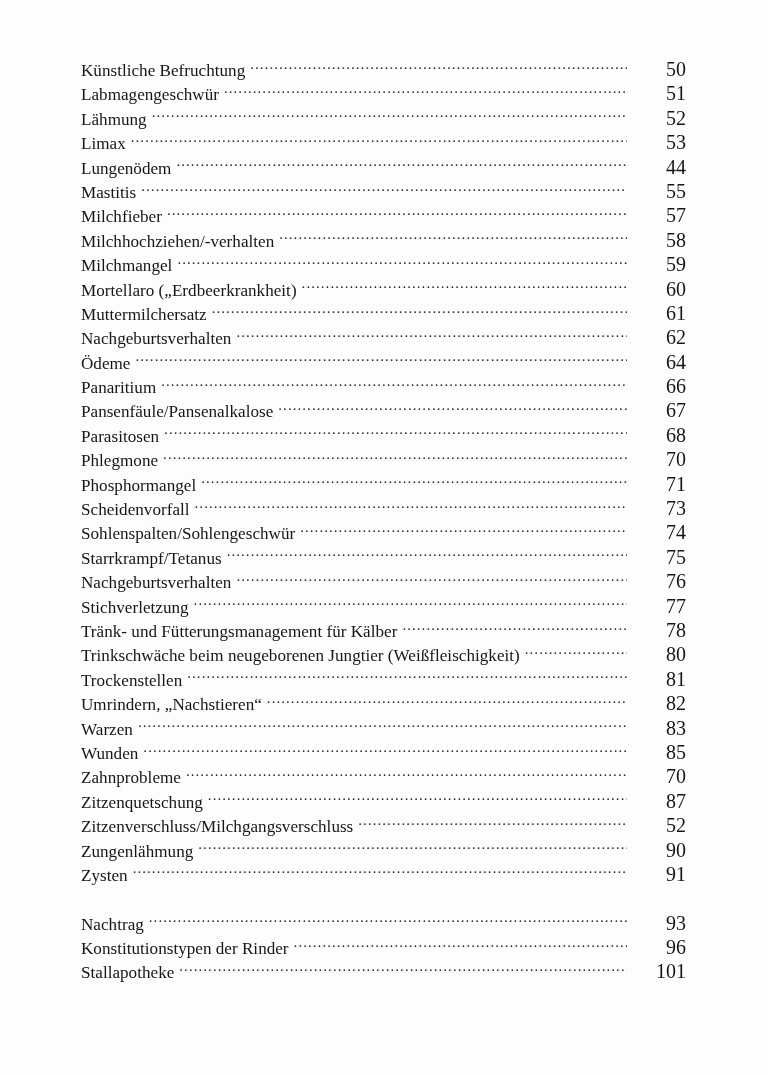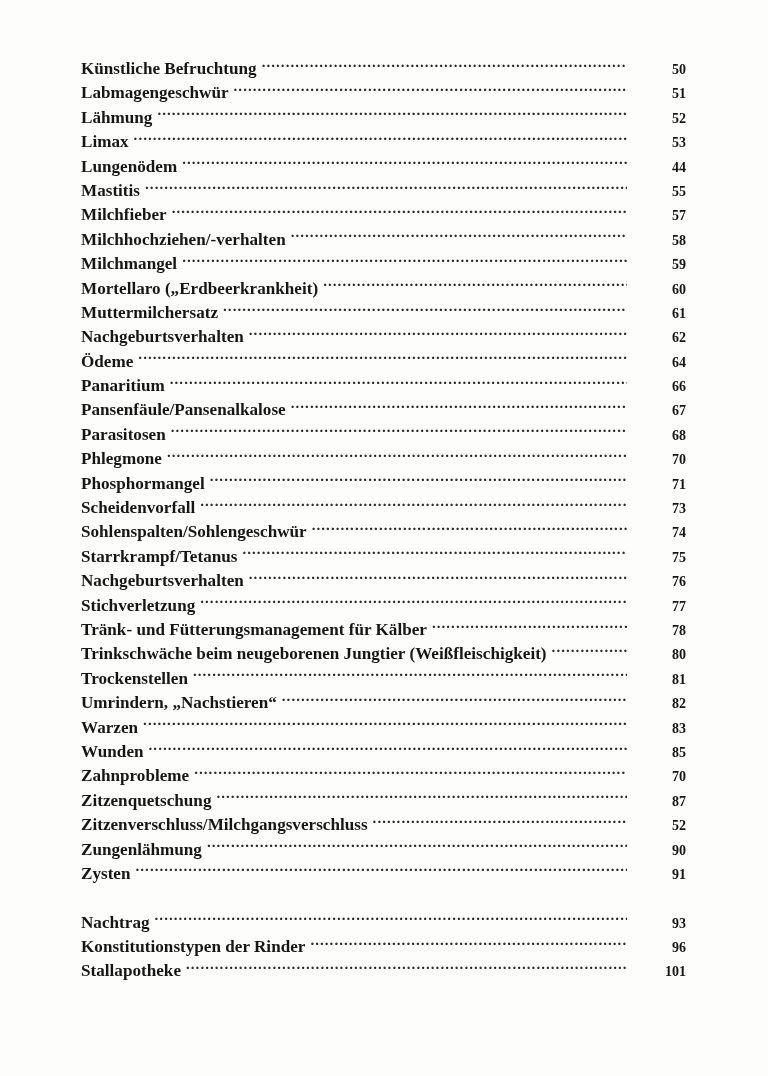--- a/index.html
+++ b/index.html
@@ -15,21 +15,20 @@
     color: #161616;
     overflow: hidden;
   }
 
   #toc-page {
     position: relative;
     width: 768px;
     height: 1076px;
     box-sizing: border-box;
     padding: 57px 82px 0 81px;
-    font-weight: bold;
   }
 
   .toc-list {
     list-style: none;
     margin: 0;
     padding: 0;
   }
 
   .toc-entry {
     display: flex;
@@ -64,21 +63,21 @@
     font-size: 15px;
     letter-spacing: -1.35px;
     color: #2a2a2a;
     white-space: nowrap;
   }
 
   .toc-entry .entry-page {
     flex: 0 0 auto;
     width: 54px;
     text-align: right;
-    font-size: 14px;
+    font-size: 20px;
     font-variant-numeric: lining-nums;
   }
 
   .toc-entry.spacer-before {
     margin-top: 24.4px;
   }
 </style>
 </head>
 <body>
 

